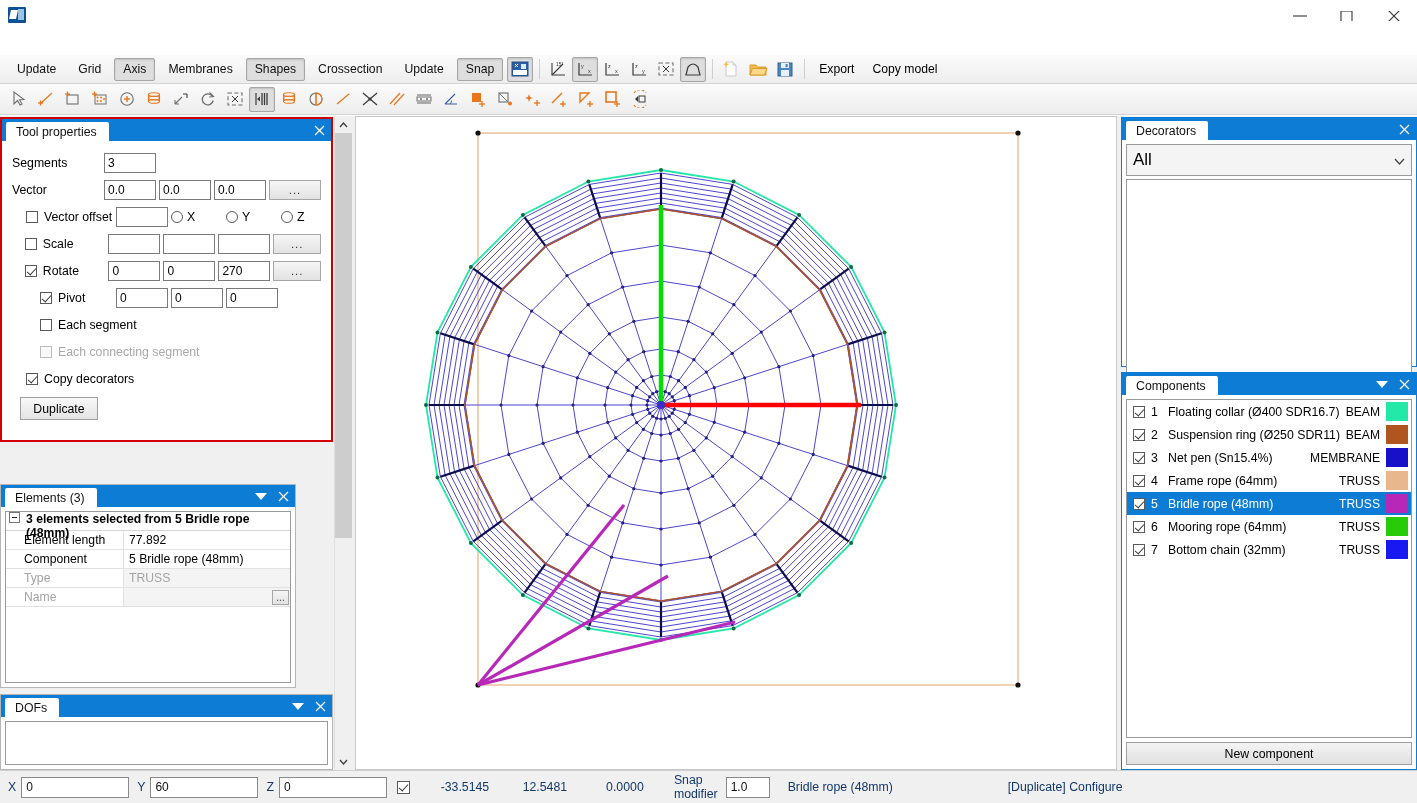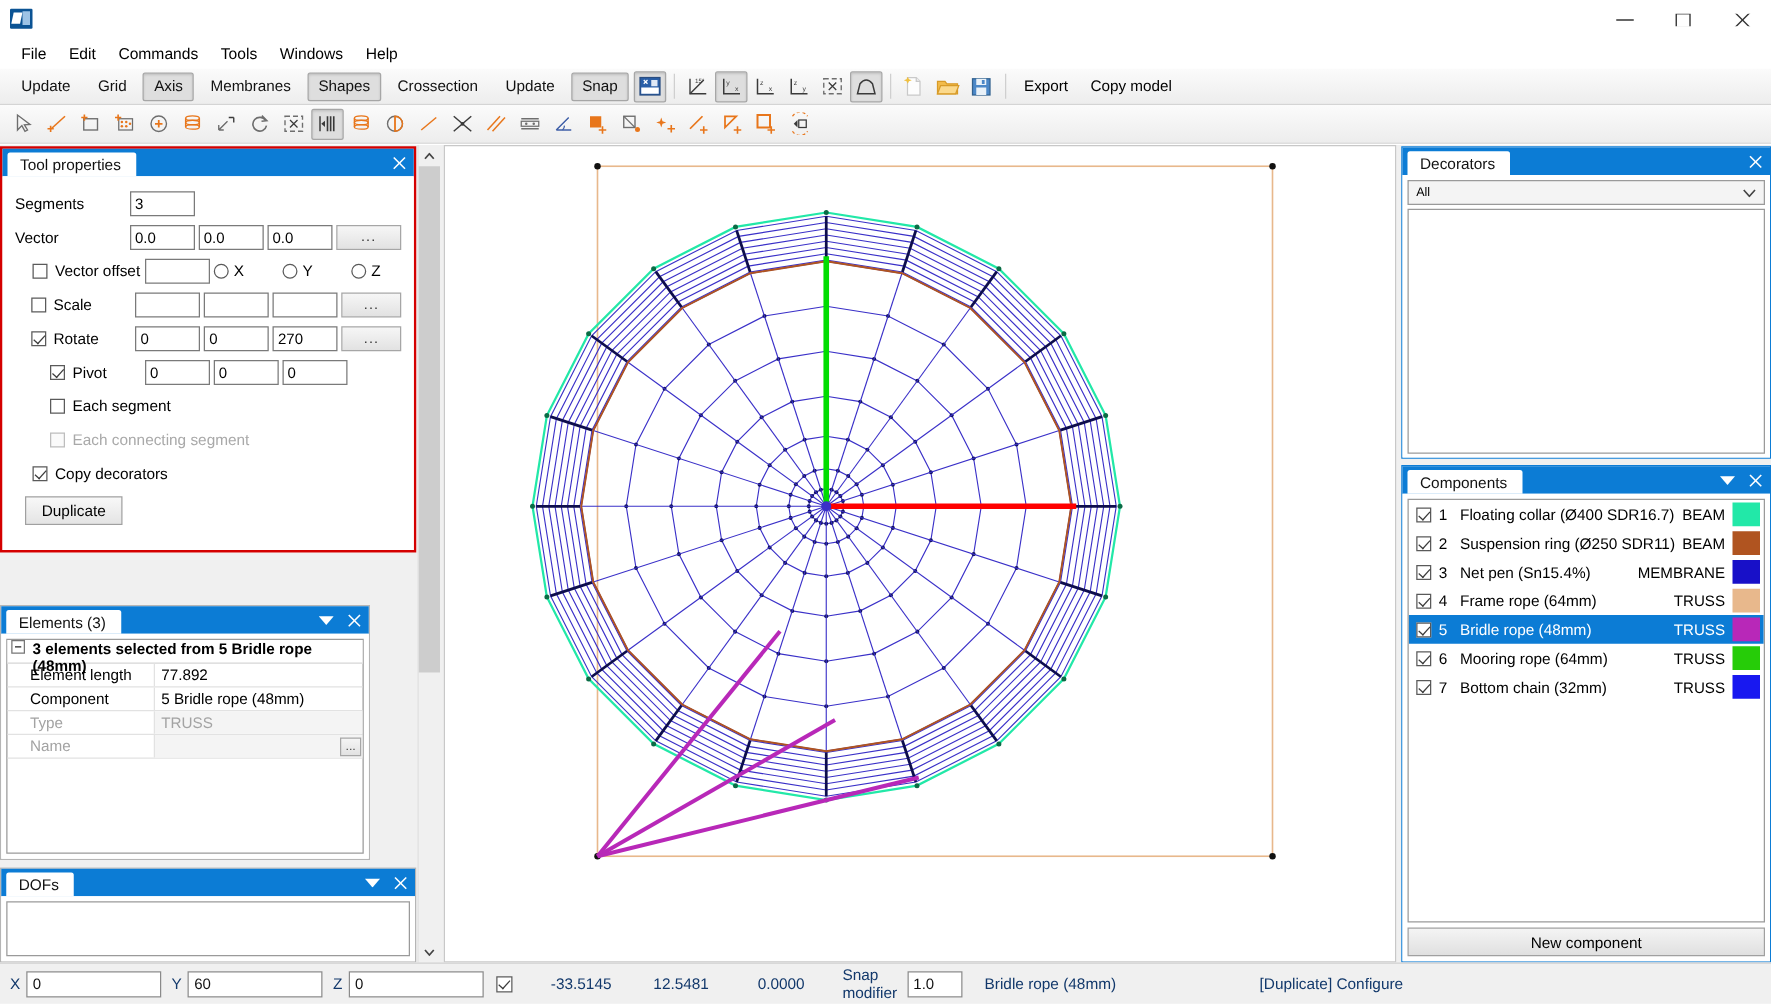--- a/index.html
+++ b/index.html
@@ -89,21 +89,21 @@
   .sbar-btn { width:17px; height:17px; display:flex; align-items:center; justify-content:center; background:#f0f0f0; cursor:default; }
   .sb-thumb { position:absolute; left:0; top:17px; width:17px; height:405px; background:#cdcdcd; cursor:default; }
 
   
   .viewport { position:absolute; left:355px; top:0; width:762px; height:654px; background:#fff; border:1px solid #c8c8c8; overflow:hidden; }
 
   
   .rightdock { position:absolute; left:1121px; top:0; width:296px; height:654px; }
   #decorators { left:0; top:1px; width:296px; height:250px; border:1px solid #0c7cd5; }
   #dec-body { top:22px; bottom:0; padding:4px; }
-  .combo { height:20px; border:1px solid #9a9a9a; background:#f4f4f4; display:flex; align-items:center; padding-left:6px; font-size:10px; position:relative; cursor:default; }
+  .combo { height:32px; border:1px solid #9a9a9a; background:#f4f4f4; display:flex; align-items:center; padding-left:6px; font-size:17px; position:relative; cursor:default; }
   .combo .cv { flex:1; }
   .combo .carrow { position:absolute; right:6px; top:5px; }
   .declist { margin-top:3px; height:196px; border:1px solid #9a9a9a; background:#fff; }
 
   #components { left:0; top:256px; width:296px; height:398px; border:1px solid #0c7cd5; }
   #cmp-body { top:22px; bottom:0; padding:4px; display:flex; flex-direction:column; }
   .cmplist { flex:1; border:1px solid #9a9a9a; background:#fff; overflow:hidden; }
   .cmprow { display:flex; align-items:center; height:23px; padding:0 0 0 6px; font-size:12.3px; cursor:default; }
   .cmprow.sel { background:#0c7cd5; color:#fff; }
   .cmprow .idx { width:17px; text-align:left; }
@@ -138,28 +138,20 @@
         </svg>
     </div>
     <div class="wbtn close" id="w-close">
       <svg width="16" height="10">
           <line x1="2" y1="-1" x2="14" y2="11" stroke="#333" stroke-width="1.1"></line>
           <line x1="14" y1="-1" x2="2" y2="11" stroke="#333" stroke-width="1.1"></line>
         </svg>
     </div>
   </div>
 
-  <div class="menubar" id="menubar">
-      <div class="mi">File</div>
-      <div class="mi">Edit</div>
-      <div class="mi">Commands</div>
-      <div class="mi">Tools</div>
-      <div class="mi">Windows</div>
-      <div class="mi">Help</div>
-    </div>
 
   <div class="tbar" id="tbar1">
       <div class="tbtn">Update</div>
       <div class="tbtn">Grid</div>
       <div class="tbtn pressed">Axis</div>
       <div class="tbtn">Membranes</div>
       <div class="tbtn pressed">Shapes</div>
       <div class="tbtn">Crossection</div>
       <div class="tbtn">Update</div>
       <div class="tbtn pressed">Snap</div>

